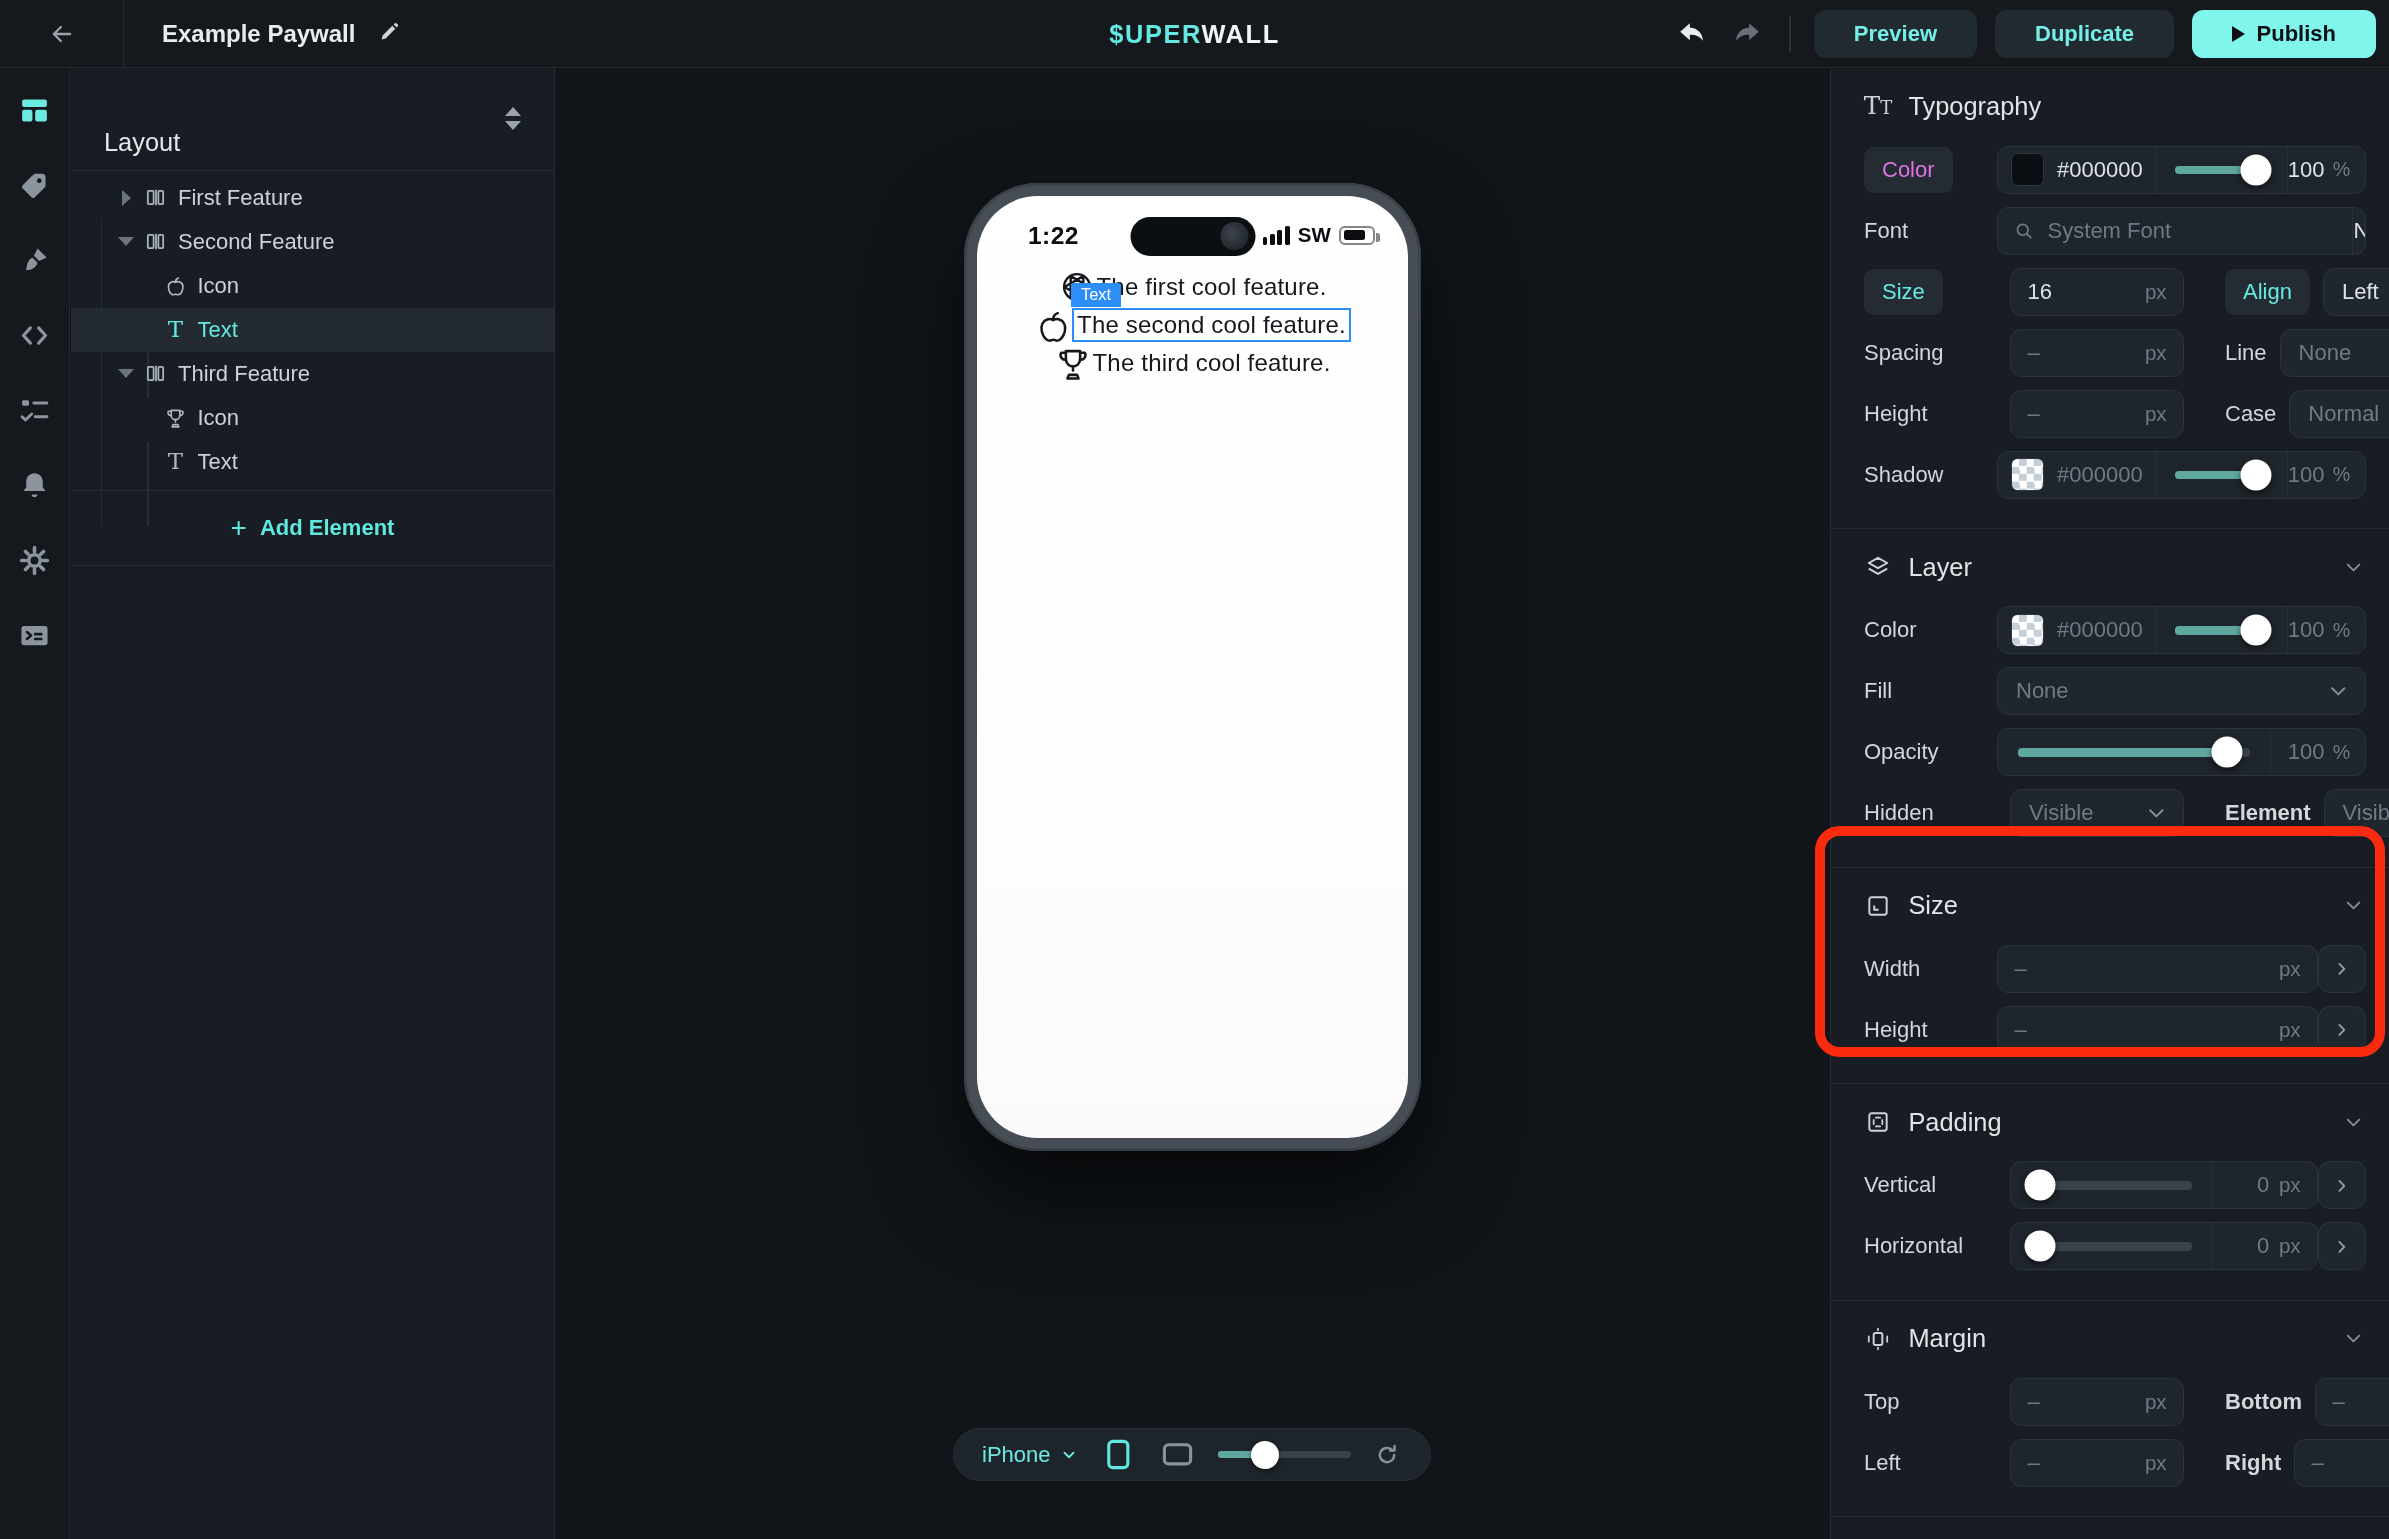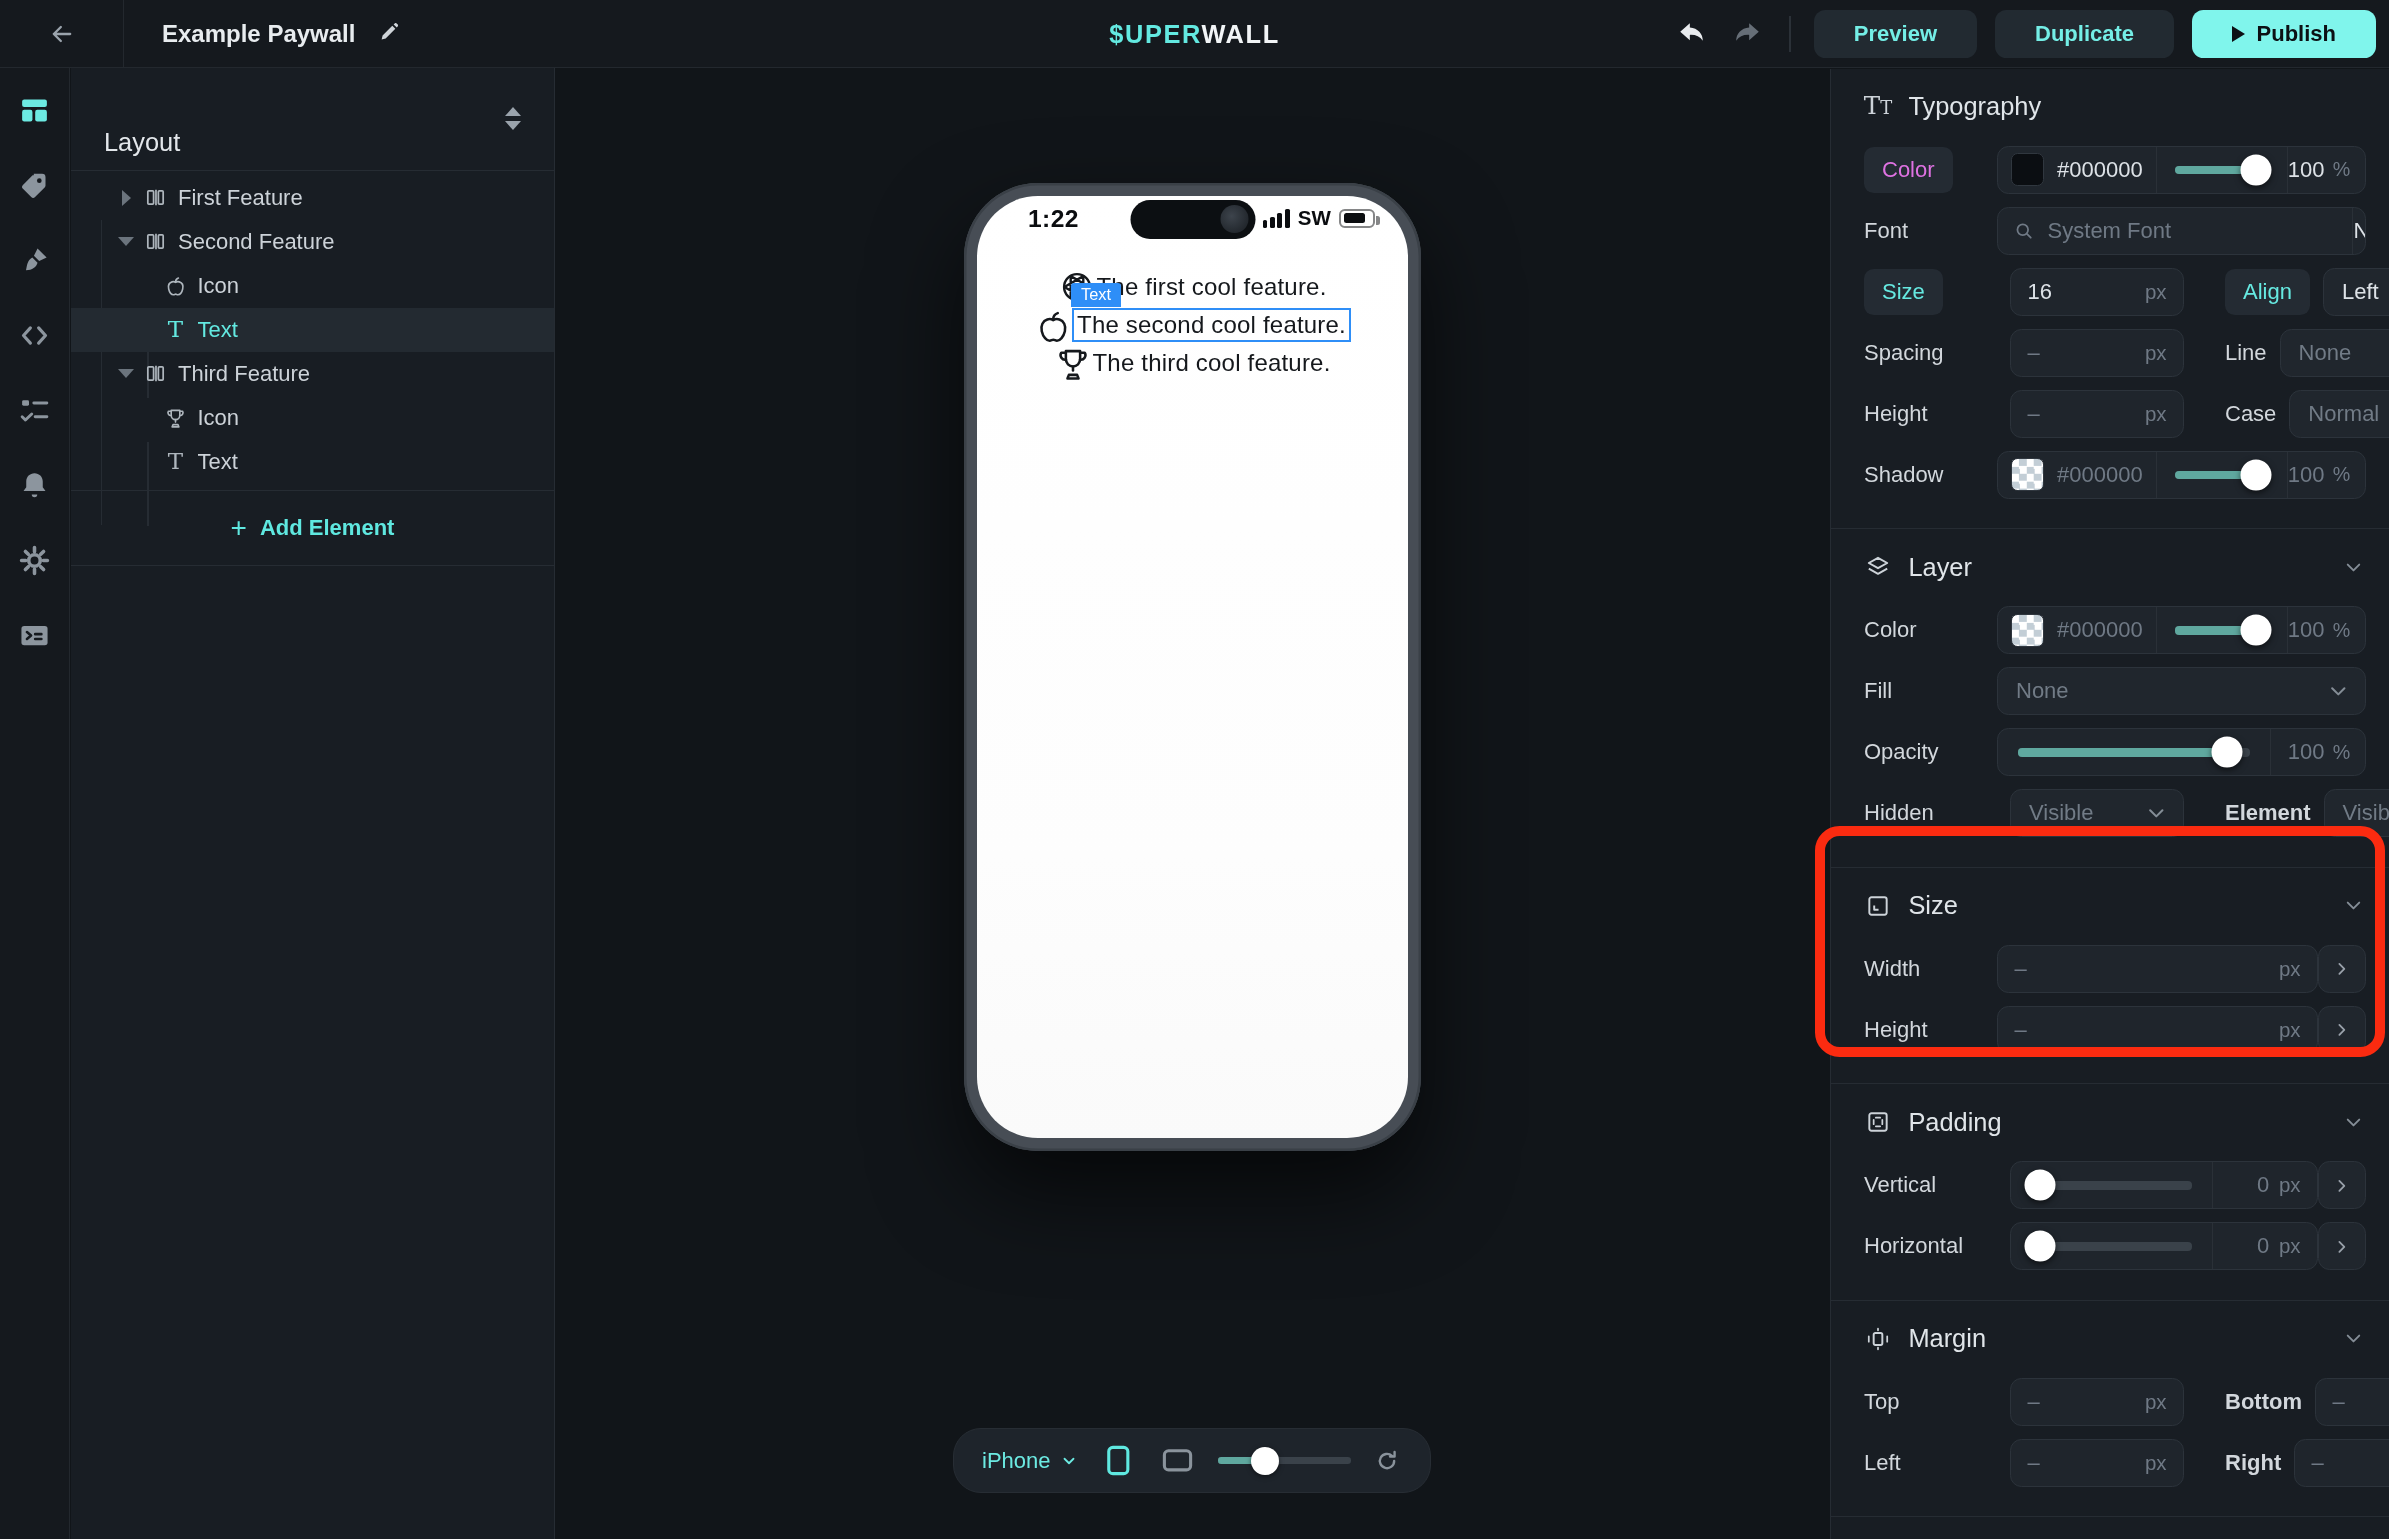--- a/index.html
+++ b/index.html
@@ -61,42 +61,42 @@
   .add-plus{color:#5fe8e0;font-size:28px;font-weight:300;line-height:1;}
   .add-label{color:#5fe8e0;font-size:22px;font-weight:700;}
 
   
   .canvas{position:absolute;left:555px;top:69px;right:559px;bottom:0;background:#111519;}
   .phone{position:absolute;left:409px;top:114px;width:457px;height:968px;background:#474d55;
          border-radius:74px;padding:13px;box-sizing:border-box;
          box-shadow:0 41px 90px rgba(0,0,0,.65), inset 0 0 0 2.5px #3a4047;}
   .screen{position:relative;width:100%;height:100%;background:linear-gradient(180deg,#ffffff 0%,#fdfdfd 70%,#fafafa 100%);
           border-radius:61px;overflow:hidden;}
-  .statusbar{position:absolute;left:0;right:0;top:2px;height:43px;}
+  .statusbar{position:absolute;left:0;right:0;top:19px;height:43px;}
   .sb-time{position:absolute;left:51px;top:6.6px;font-size:24.6px;font-weight:700;color:#0b0d10;letter-spacing:0.4px;}
   .island{position:absolute;left:50%;top:1.6px;transform:translateX(-50%);width:125px;height:39px;background:#0c0f12;border-radius:19.7px;}
   .island .cam{position:absolute;right:6.6px;top:5.7px;width:28px;height:28px;border-radius:50%;
                background:radial-gradient(circle at 40% 40%,#3d444c,#23282e 70%);}
   .sb-right{position:absolute;right:33px;top:8.2px;display:flex;align-items:center;gap:8.2px;}
   .bars{display:flex;align-items:flex-end;gap:2.5px;height:19.7px;}
   .bars span{width:4.9px;background:#0b0d10;border-radius:1.6px;}
   .sb-carrier{font-size:20.5px;font-weight:700;color:#0b0d10;}
   .batt{position:relative;width:36px;height:19px;border:2.5px solid rgba(11,13,16,.5);border-radius:5.7px;box-sizing:border-box;}
   .batt .lvl{position:absolute;left:2.5px;top:2.5px;bottom:2.5px;width:21.3px;background:#0b0d10;border-radius:2.5px;}
   .batt .tip{position:absolute;right:-6.6px;top:4.9px;width:4.1px;height:9px;background:rgba(11,13,16,.5);border-radius:0 2.5px 2.5px 0;}
   .features{position:absolute;left:0;right:0;top:72px;display:flex;flex-direction:column;align-items:center;}
   .frow{display:flex;align-items:center;height:38px;color:#15181c;}
   .ficon{width:38px;height:38px;display:flex;align-items:center;justify-content:center;color:#15181c;flex:none;}
   .ftext{font-size:24px;color:#15181c;letter-spacing:0.2px;}
   .selwrap{position:relative;border:2.5px solid #2e8ef7;padding:0.8px 3.3px 1.6px 3.3px;}
   .sel-tag{position:absolute;left:-2.5px;bottom:100%;background:#2e8ef7;color:#fff;font-size:16.4px;
            padding:2.5px 9.8px 3.3px;border-radius:3.3px 3.3px 0 0;margin-bottom:2.5px;white-space:nowrap;}
 
   
-  .device-toolbar{position:absolute;left:398px;top:1359px;width:478px;height:65px;background:#1e242b;
+  .device-toolbar{position:absolute;left:398px;top:1359px;width:478px;height:53px;background:#1e242b;
                   border:1.6px solid #272d34;border-radius:28px;box-sizing:border-box;
                   display:flex;align-items:center;padding:0 28px;gap:21.3px;}
   .dt-device{display:flex;align-items:center;gap:9.8px;color:#6ceae2;font-size:22px;cursor:pointer;}
   .dt-sep{flex:none}
   .dt-slider{position:relative;width:168px;height:6.6px;border-radius:3.3px;background:#3a424a;cursor:pointer;}
   .dt-slider .fill{position:absolute;left:0;top:0;bottom:0;width:35%;background:#5fa89f;border-radius:3.3px;}
   .dt-slider .thumb{position:absolute;left:35%;top:50%;transform:translate(-50%,-50%);width:28px;height:28px;
                     border-radius:50%;background:#fff;box-shadow:0 1.6px 4.9px rgba(0,0,0,.5);}
 
   

